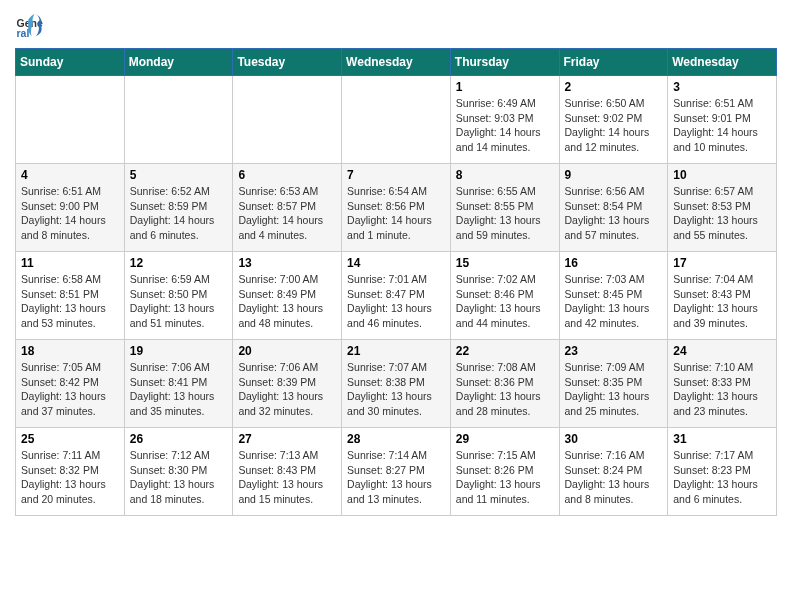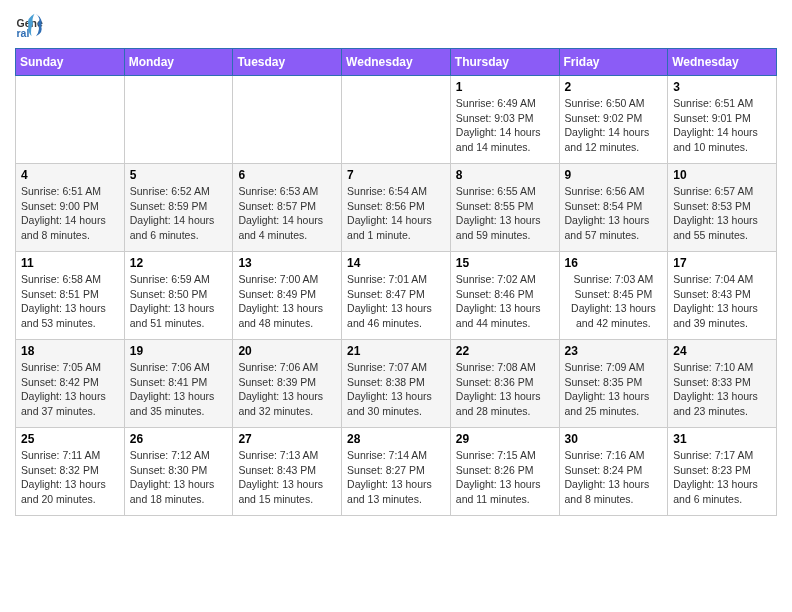--- a/index.html
+++ b/index.html
@@ -46,21 +46,21 @@
     .location-title {
       font-size: 16px;
       color: #333;
     }
     table {
       width: 100%;
       border-collapse: collapse;
       font-size: 10.5px;
     }
     thead tr th {
-      background-color: #8b5cf6;
+      background-color: #0f766e;
       color: #fff;
       padding: 6px 4px;
       text-align: left;
       font-size: 12px;
       border: 1px solid #2e6db4;
     }
     tbody tr td {
       border: 1px solid #ccc;
       vertical-align: top;
       padding: 4px 5px;
@@ -210,21 +210,21 @@
 Daylight: 13 hours and 46 minutes.</div>
         </td>
         <td>
           <span class="day-number">15</span>
           <div class="day-content" style="white-space: pre-line;">Sunrise: 7:02 AM
 Sunset: 8:46 PM
 Daylight: 13 hours and 44 minutes.</div>
         </td>
         <td>
           <span class="day-number">16</span>
-          <div class="day-content" style="white-space: pre-line; text-align: center;">Sunrise: 7:03 AM
+          <div class="day-content" style="white-space: pre-line;">Sunrise: 7:03 AM
 Sunset: 8:45 PM
 Daylight: 13 hours and 42 minutes.</div>
         </td>
         <td>
           <span class="day-number">17</span>
           <div class="day-content" style="white-space: pre-line;">Sunrise: 7:04 AM
 Sunset: 8:43 PM
 Daylight: 13 hours and 39 minutes.</div>
         </td>
       </tr>

